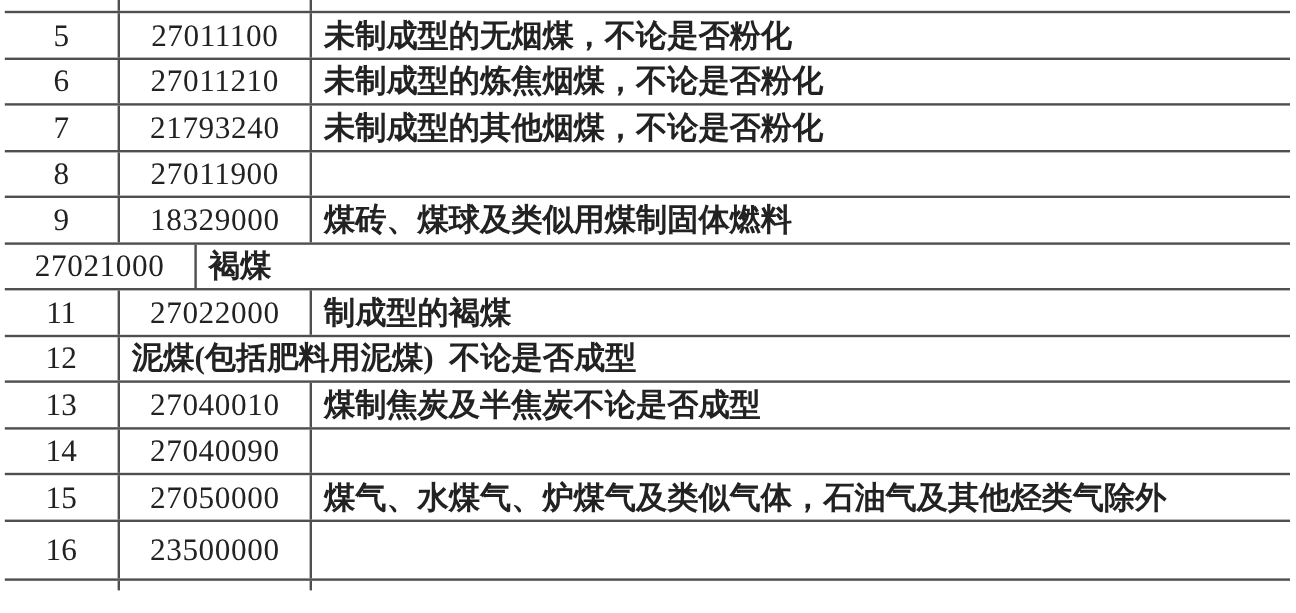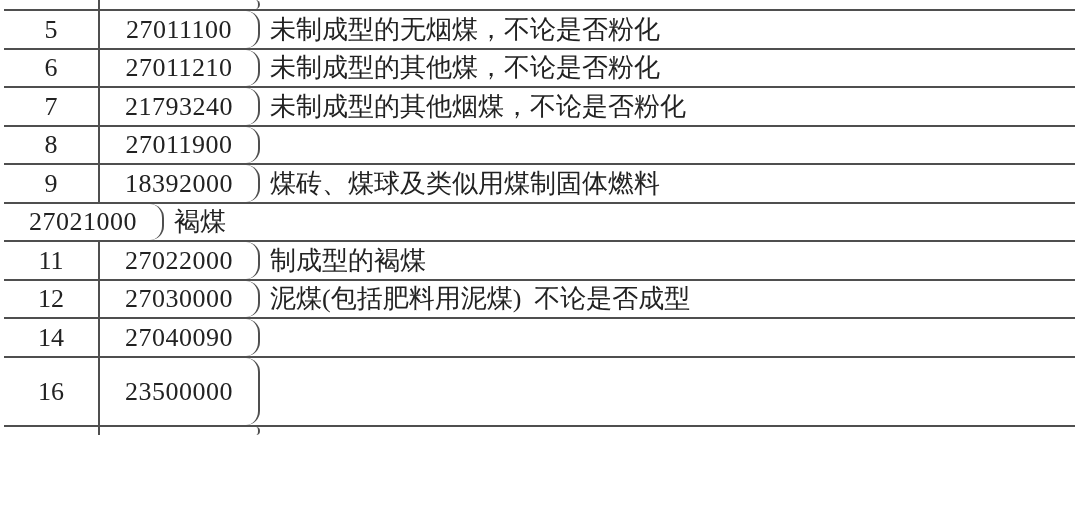--- a/index.html
+++ b/index.html
@@ -17,45 +17,45 @@
     width: 1071px;
   }
   .row {
     display: flex;
     box-sizing: border-box;
     height: 38.5px;
     border-bottom: 2px solid var(--border, #4f4f4f);
   }
   .row.partial-top   { height: 11px; }
   .row.partial-bottom{ height: 8px; border-bottom: none; }
-  .row.tall          { height: 69px; }
+  .row.tall          { height: 49px; }
   .cell {
     box-sizing: border-box;
     display: flex;
     align-items: center;
     font-size: 26px;
     line-height: 33px;
   }
   .cell.c1 {
     width: 96px;
     justify-content: center;
     border-right: 2px solid var(--border, #4f4f4f);
   }
   .cell.c2 {
     width: 160px;
     justify-content: center;
     letter-spacing: 0.5px;
     border-right: 2px solid var(--border, #4f4f4f);
-    border-radius: 14px;
   }
   .cell.c3 {
     flex: 1;
     padding: 4px 10px;
     white-space: pre-wrap;
     word-break: break-all;
+    font-weight: bold;
   }
 </style>
 </head>
 <body>
 
 <div class="screen">
   <div class="hs-table">
 
     <div class="row partial-top">
       <div class="cell c1"></div>
@@ -65,63 +65,72 @@
 
     <div class="row">
       <div class="cell c1">5</div>
       <div class="cell c2">27011100</div>
       <div class="cell c3">未制成型的无烟煤，不论是否粉化</div>
     </div>
 
     <div class="row">
       <div class="cell c1">6</div>
       <div class="cell c2">27011210</div>
-      <div class="cell c3">未制成型的其他煤，不论是否粉化</div>
+      <div class="cell c3">未制成型的炼焦烟煤，不论是否粉化</div>
     </div>
 
     <div class="row">
       <div class="cell c1">7</div>
       <div class="cell c2">21793240</div>
       <div class="cell c3">未制成型的其他烟煤，不论是否粉化</div>
     </div>
 
     <div class="row">
       <div class="cell c1">8</div>
       <div class="cell c2">27011900</div>
     </div>
 
     <div class="row">
       <div class="cell c1">9</div>
-      <div class="cell c2">18392000</div>
+      <div class="cell c2">18329000</div>
       <div class="cell c3">煤砖、煤球及类似用煤制固体燃料</div>
     </div>
 
     <div class="row">
       <div class="cell c2">27021000</div>
       <div class="cell c3">褐煤</div>
     </div>
 
     <div class="row">
       <div class="cell c1">11</div>
       <div class="cell c2">27022000</div>
       <div class="cell c3">制成型的褐煤</div>
     </div>
 
     <div class="row">
       <div class="cell c1">12</div>
-      <div class="cell c2">27030000</div>
       <div class="cell c3">泥煤(包括肥料用泥煤)  不论是否成型</div>
     </div>
 
+    <div class="row">
+      <div class="cell c1">13</div>
+      <div class="cell c2">27040010</div>
+      <div class="cell c3">煤制焦炭及半焦炭不论是否成型</div>
+    </div>
 
     <div class="row">
       <div class="cell c1">14</div>
       <div class="cell c2">27040090</div>
     </div>
 
+    <div class="row">
+      <div class="cell c1">15</div>
+      <div class="cell c2">27050000</div>
+      <div class="cell c3">煤气、水煤气、炉煤气及类似气体，石油气及其他烃类气除外</div>
+    </div>
 
     <div class="row tall">
       <div class="cell c1">16</div>
       <div class="cell c2">23500000</div>
     </div>
 
     <div class="row partial-bottom">
       <div class="cell c1"></div>
       <div class="cell c2"></div>
       <div class="cell c3"></div>

